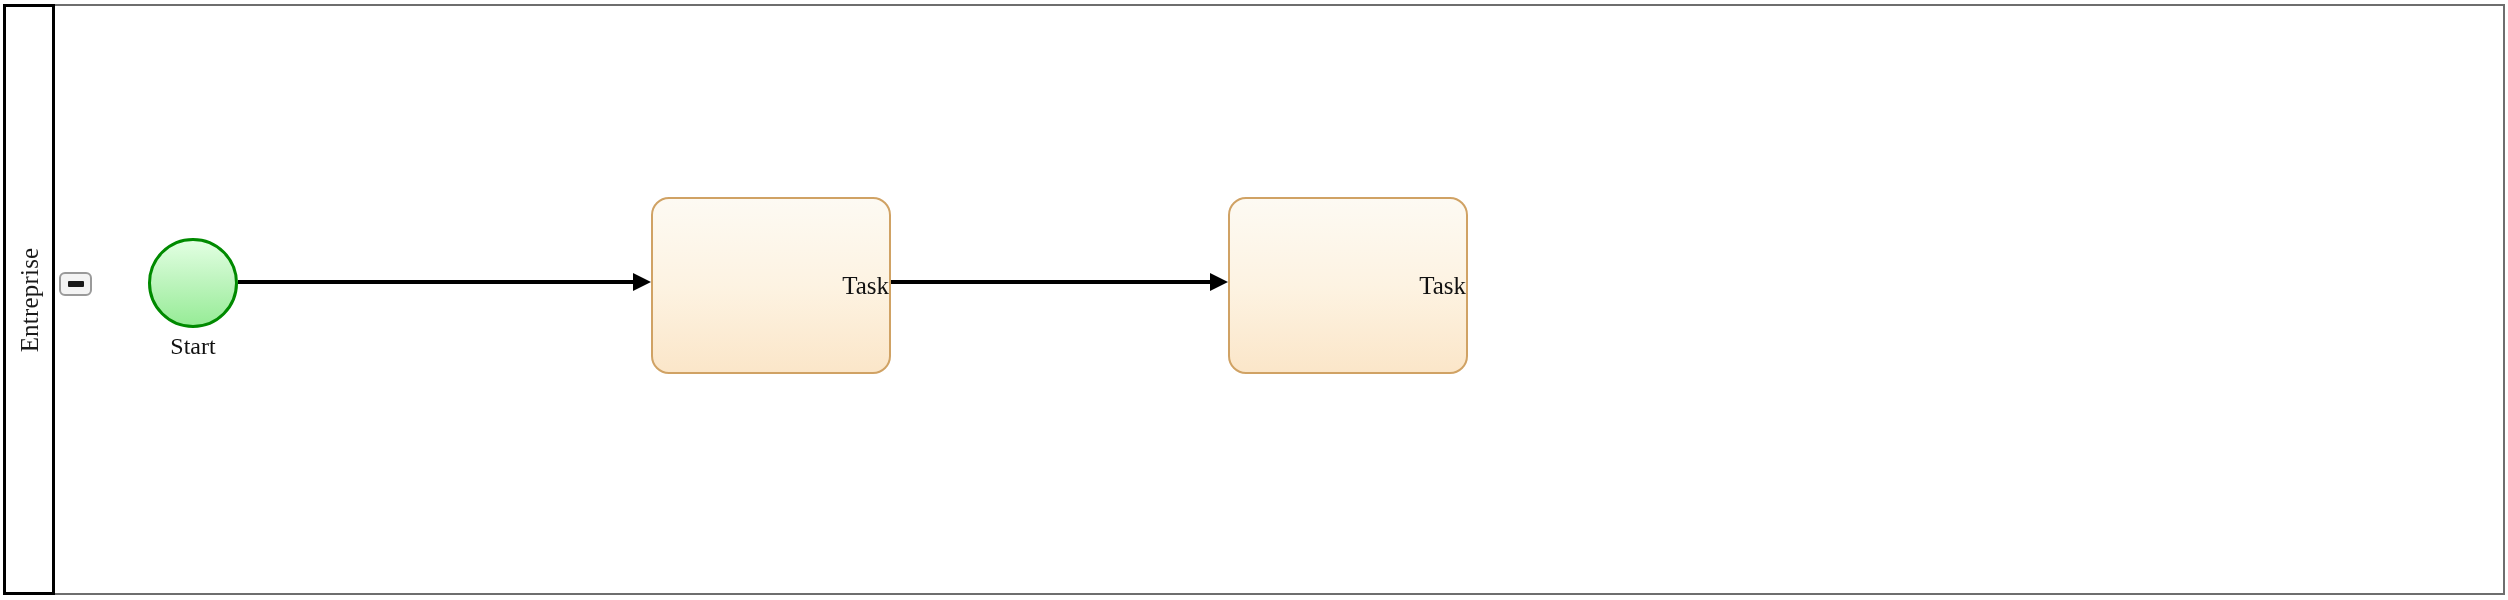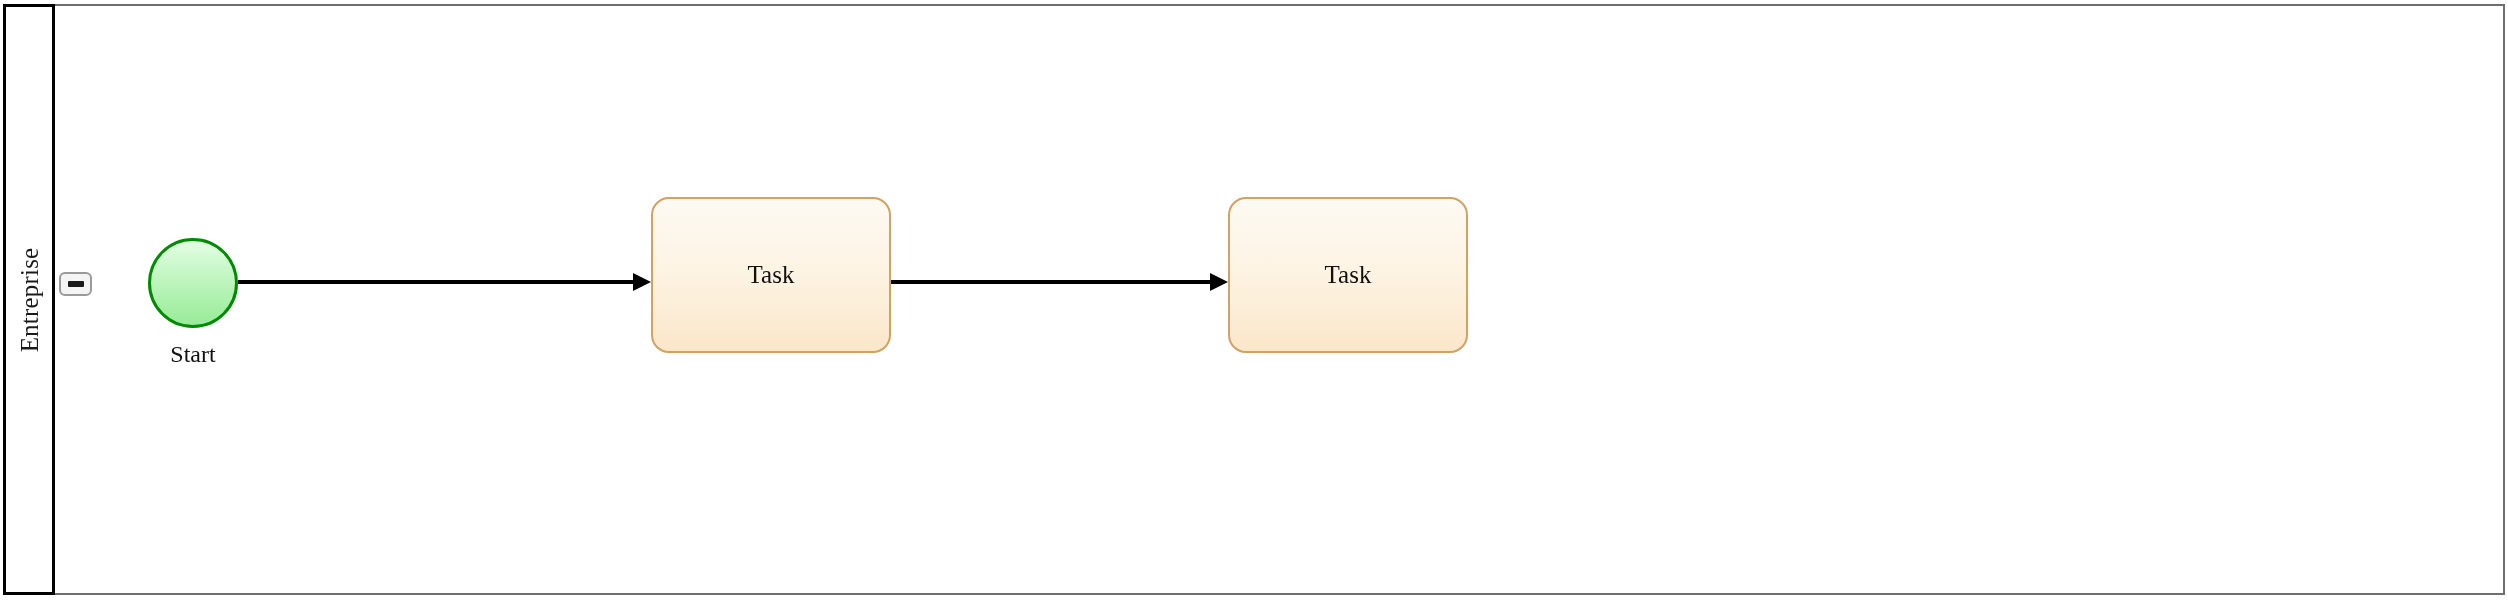--- a/index.html
+++ b/index.html
@@ -122,27 +122,27 @@
     font-size: 24px;
     color: #111111;
     text-align: center;
     white-space: nowrap;
   }
 
   
   .task {
     position: absolute;
     width: 240px;
-    height: 156px;
+    height: 177px;
     border: 2px solid #d0a264;
     border-radius: 18px;
     background: linear-gradient(180deg, #fdfaf3 0%, #fdf3e2 50%, #fbe6c9 100%);
     display: flex;
     align-items: center;
-    justify-content: center;
+    justify-content: flex-end;
     cursor: pointer;
   }
   .task-label {
     font-family: "Liberation Serif", "DejaVu Serif", serif;
     font-size: 25px;
     color: #111111;
     white-space: nowrap;
   }
 
   
@@ -193,21 +193,21 @@
       <span class="flow-line" style="width:395px;"></span>
       <span class="flow-head" style="left:395px;"></span>
     </div>
 
     <div class="flow-arrow" style="left:891px; top:273px; width:337px;">
       <span class="flow-line" style="width:319px;"></span>
       <span class="flow-head" style="left:319px;"></span>
     </div>
 
     <div class="start-event" style="left:148px; top:238px;"></div>
-    <div class="event-label" style="left:148px; top:333px; width:90px;margin-top:8px;">Start</div>
+    <div class="event-label" style="left:148px; top:333px; width:90px;">Start</div>
 
     <div class="task" style="left:651px; top:197px;">
       <span class="task-label">Task</span>
     </div>
 
     <div class="task" style="left:1228px; top:197px;">
       <span class="task-label">Task</span>
     </div>
 
   </div>

